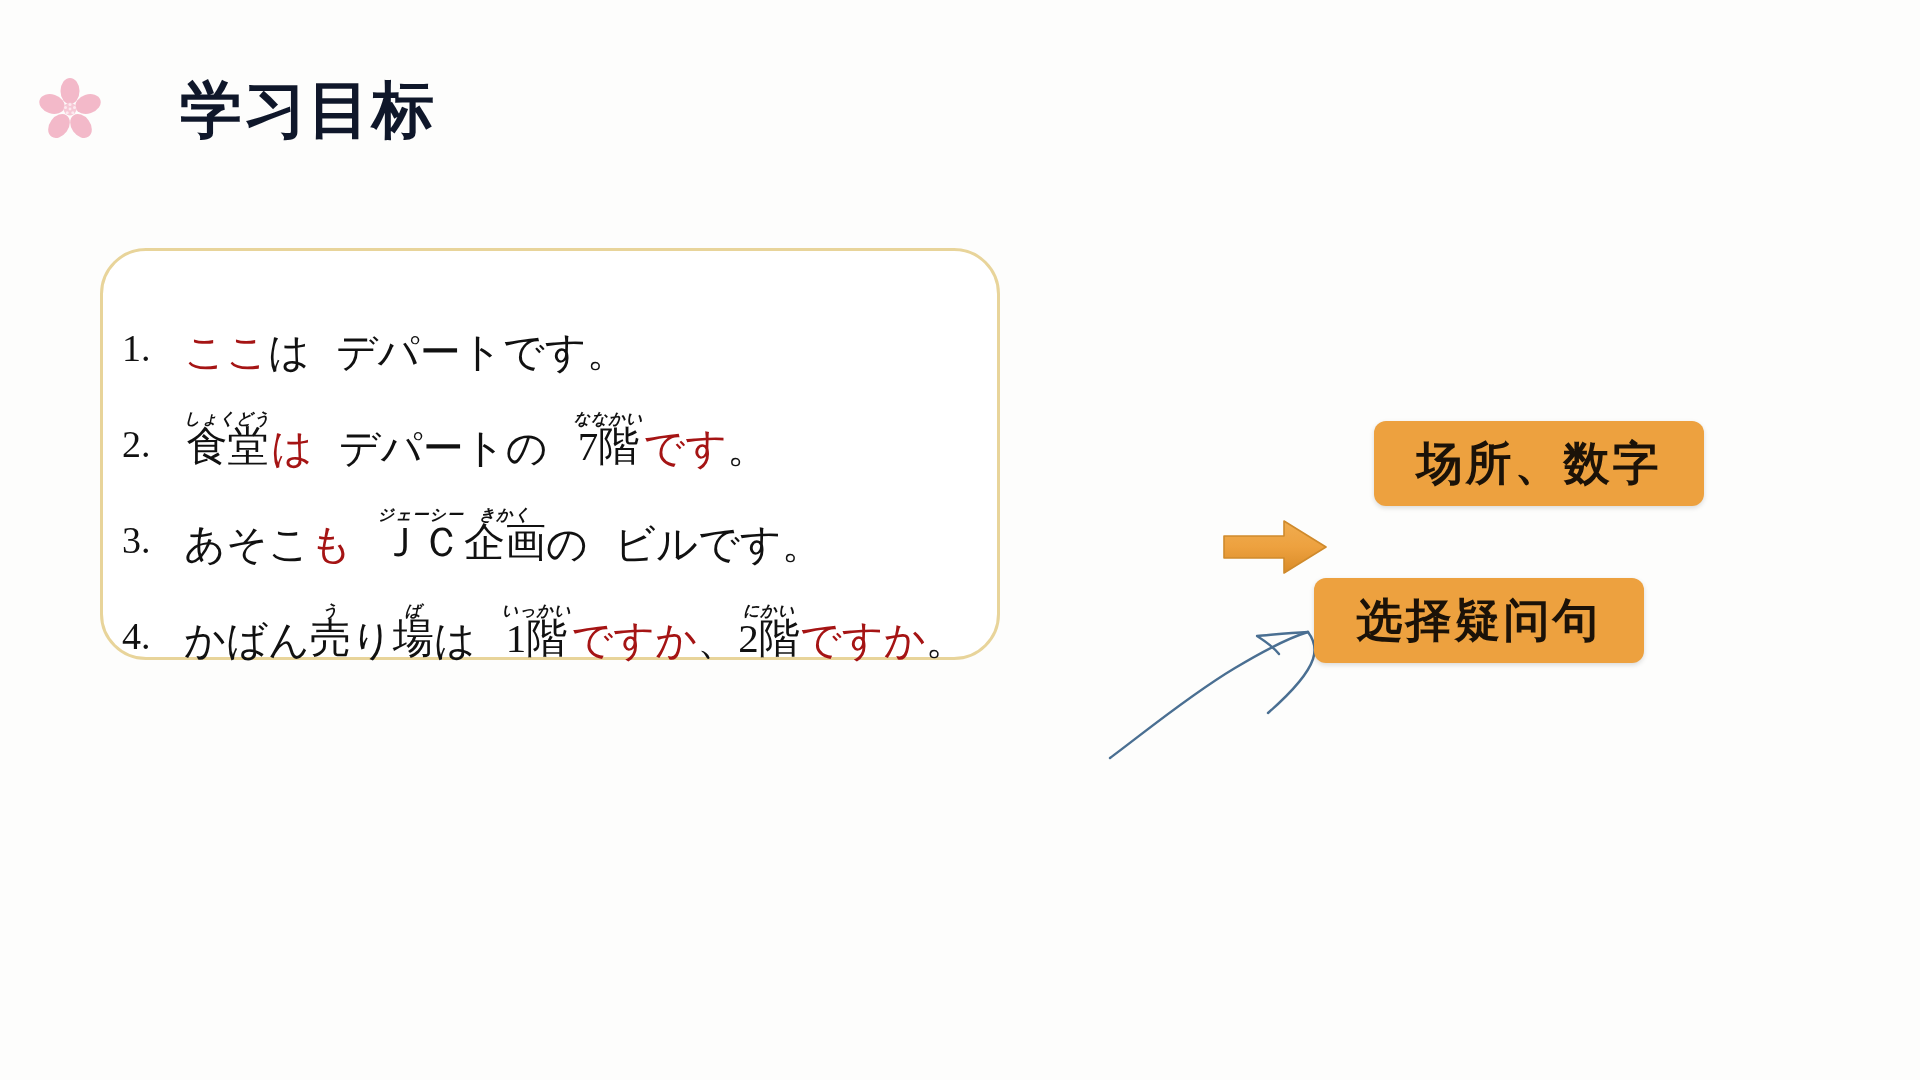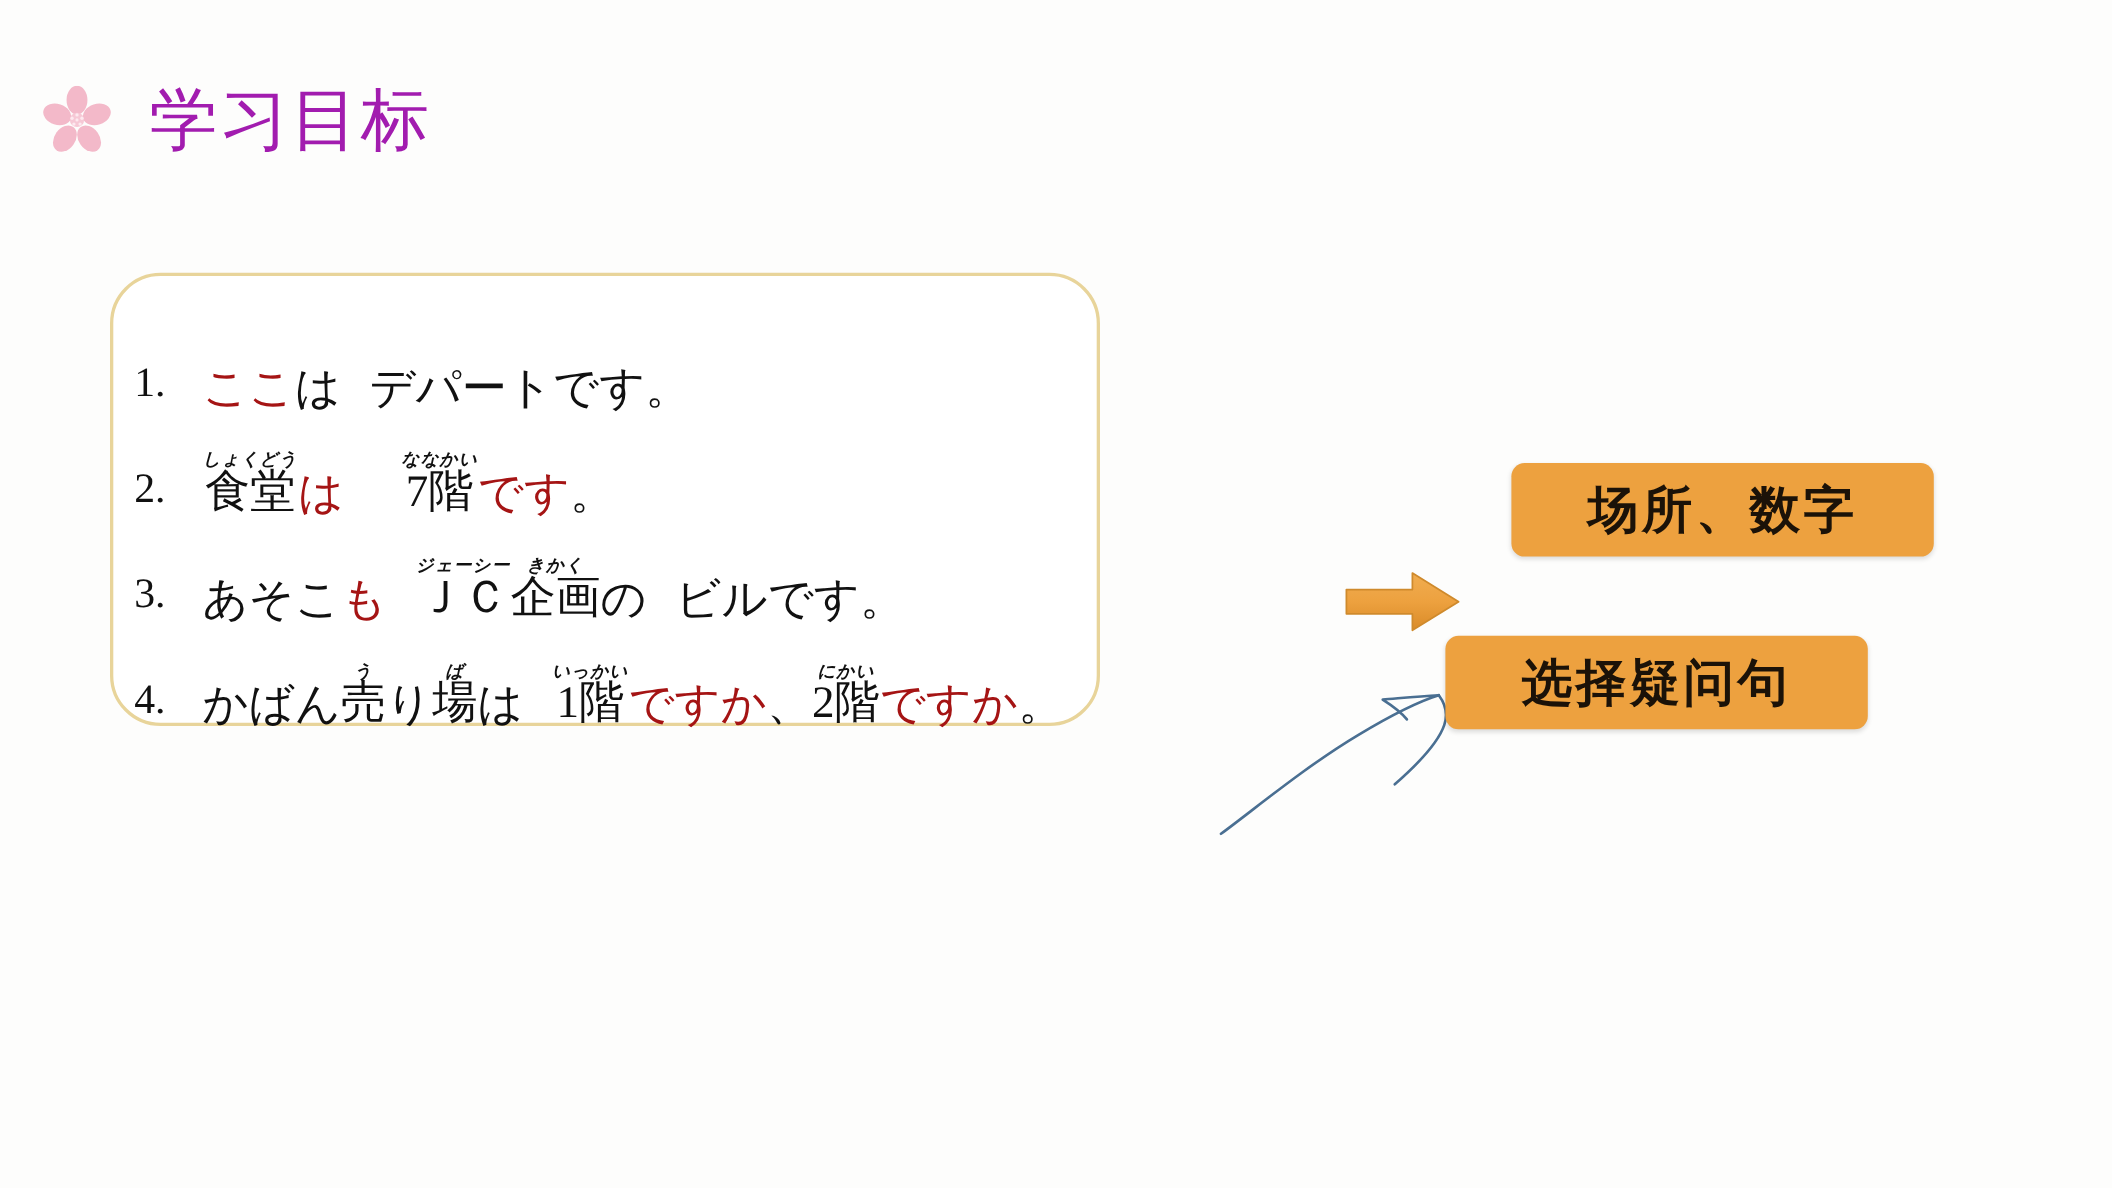--- a/index.html
+++ b/index.html
@@ -27,26 +27,27 @@
   }
   #sakura-icon {
     width: 64px;
     height: 64px;
     position: relative;
     flex: 0 0 auto;
   }
   #sakura-icon svg { display: block; }
   #page-title {
     font-family: "Liberation Sans", "DejaVu Sans", sans-serif;
-    font-weight: normal;
+    font-weight: bold;
     font-size: 62px;
     letter-spacing: 2px;
-    color: #a21caf;
+    color: #0f172a;
     line-height: 1;
     white-space: nowrap;
+    margin-left: 44px;
   }
 
   
   #sentence-box {
     position: absolute;
     left: 100px;
     top: 248px;
     width: 900px;
     height: 412px;
     border: 3px solid #e8d49a;
@@ -124,21 +125,21 @@
     position: absolute;
     left: 1100px;
     top: 600px;
     width: 250px;
     height: 165px;
   }
 
   
   .tag-box {
     position: absolute;
-    width: 384px;
+    width: 330px;
     height: 85px;
     border-radius: 12px;
     background: #eda13f;
     display: flex;
     align-items: center;
     justify-content: center;
     box-shadow: 0 2px 5px rgba(0,0,0,0.14);
   }
   .tag-label {
     font-family: "Liberation Serif", "DejaVu Serif", serif;
@@ -188,20 +189,21 @@
         <span class="gap"></span>
         <span class="seg black">デパートです。</span>
       </span>
     </div>
     <div class="sentence-line">
       <span class="line-num">2.</span>
       <span class="line-body">
         <ruby><span class="seg black">食堂</span><rt>しょくどう</rt></ruby>
         <span class="seg red">は</span>
         <span class="gap"></span>
+        <span class="seg black">デパートの</span>
         <span class="gap"></span>
         <ruby><span class="seg black">7階</span><rt>ななかい</rt></ruby>
         <span class="seg red">です</span>
         <span class="seg black">。</span>
       </span>
     </div>
     <div class="sentence-line">
       <span class="line-num">3.</span>
       <span class="line-body">
         <span class="seg black">あそこ</span>

